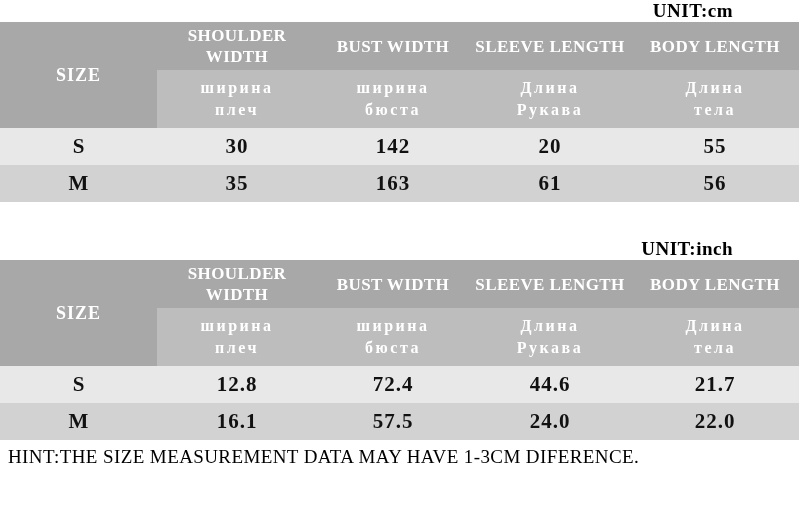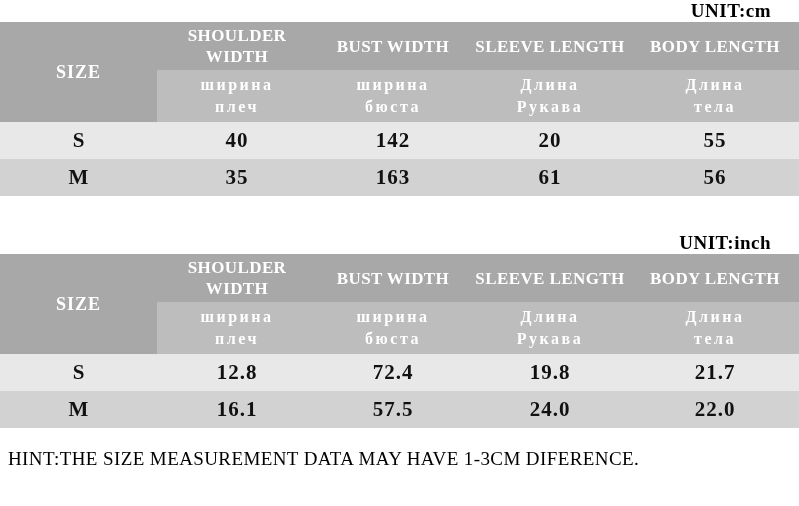--- a/index.html
+++ b/index.html
@@ -19,21 +19,21 @@
     width: 799px;
     height: 506px;
   }
 
   .unit-line {
     text-align: right;
     font-family: "Liberation Serif", serif;
     font-weight: bold;
     font-size: 19px;
     letter-spacing: 0.5px;
-    padding-right: 28px;
+    padding-right: 66px;
     box-sizing: border-box;
   }
 
   table.size-table {
     width: 799px;
     border-collapse: collapse;
     table-layout: fixed;
   }
   table.size-table td {
     text-align: center;
@@ -88,39 +88,39 @@
     color: #111111;
   }
   .size-cell {
     font-size: 21px;
     font-weight: bold;
     font-family: "Liberation Serif", serif;
     color: #111111;
   }
 
   .hdr-row-top td { height: 48px; }
-  .hdr-row-ru td  { height: 52px; margin-top: 28px; }
+  .hdr-row-ru td  { height: 58px; margin-top: 28px; }
   .data-row td    { height: 37px; }
 
   
   .sep-left {
     border-left: 3px solid #ffffff;
   }
 
   .gap {
     height: 36px;
     background: #ffffff;
   }
 
   .hint {
     font-family: "Liberation Serif", serif;
     font-size: 19px;
     letter-spacing: 0.4px;
     padding-left: 8px;
-    padding-top: 20px;
+    padding-top: 6px;
     color: #000000;
     white-space: nowrap;
   }
 </style>
 </head>
 <body>
 
 <div class="page">
 
   <div class="unit-line">UNIT:cm</div>
@@ -166,21 +166,21 @@
           <span class="ru-line">Длина</span>
           <span class="ru-line">Рукава</span>
         </td>
         <td class="ru-cell sep-left">
           <span class="ru-line">Длина</span>
           <span class="ru-line">тела</span>
         </td>
       </tr>
       <tr class="data-row row-light">
         <td class="size-cell">S</td>
-        <td class="data-cell sep-left">40</td>
+        <td class="data-cell sep-left">30</td>
         <td class="data-cell sep-left">142</td>
         <td class="data-cell sep-left">20</td>
         <td class="data-cell sep-left">55</td>
       </tr>
       <tr class="data-row row-mid">
         <td class="size-cell">M</td>
         <td class="data-cell sep-left">35</td>
         <td class="data-cell sep-left">163</td>
         <td class="data-cell sep-left">61</td>
         <td class="data-cell sep-left">56</td>
@@ -235,21 +235,21 @@
         </td>
         <td class="ru-cell sep-left">
           <span class="ru-line">Длина</span>
           <span class="ru-line">тела</span>
         </td>
       </tr>
       <tr class="data-row row-light">
         <td class="size-cell">S</td>
         <td class="data-cell sep-left">12.8</td>
         <td class="data-cell sep-left">72.4</td>
-        <td class="data-cell sep-left">19.8</td>
+        <td class="data-cell sep-left">44.6</td>
         <td class="data-cell sep-left">21.7</td>
       </tr>
       <tr class="data-row row-mid">
         <td class="size-cell">M</td>
         <td class="data-cell sep-left">16.1</td>
         <td class="data-cell sep-left">57.5</td>
         <td class="data-cell sep-left">24.0</td>
         <td class="data-cell sep-left">22.0</td>
       </tr>
     </tbody>

